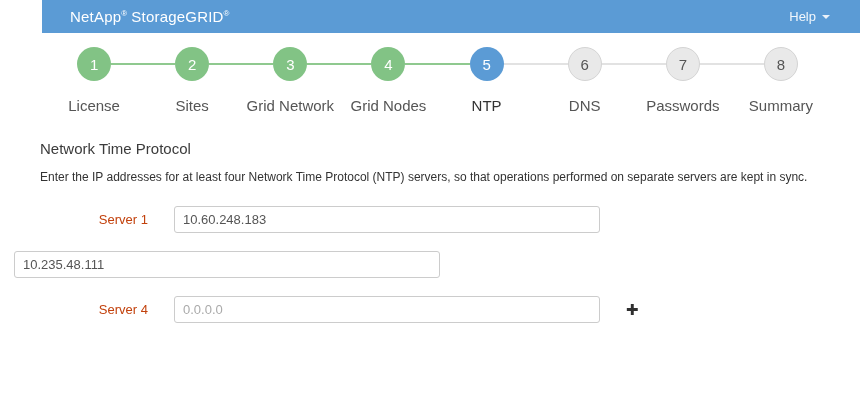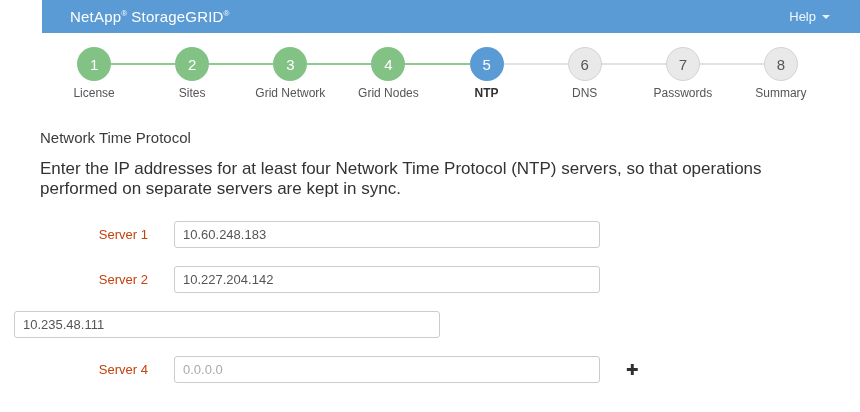--- a/index.html
+++ b/index.html
@@ -51,25 +51,25 @@
   .step.done::before, .step.done::after, .step.current::before { background:var(--line-done,#8fc98f); }
   .step:first-child::before, .step:last-child::after { display:none; }
   .circle {
     width:34px; height:34px; border-radius:50%; z-index:1;
     display:flex; align-items:center; justify-content:center;
     font-size:15px; cursor:pointer;
   }
   .step.done   .circle { background:var(--step-done,#82c385); color:#fff; }
   .step.current .circle { background:var(--accent,#5b9bd5); color:#fff; }
   .step.todo   .circle { background:#e9e9e9; border:1px solid #d4d4d4; color:#555; }
-  .step-label { margin-top:5px; font-size:12px; color:#555; }
-  .step.current .step-label { font-weight:bold; color:#333; }
+  .step-label { margin-top:16px; font-size:15px; color:#555; }
+  .step.current .step-label { font-weight:normal; color:#333; }
   
   .title { margin:26px 0 0 40px; font-size:15px; font-weight:normal; color:#3b3b3b; }
-  .desc  { margin:13px 25px 0 40px; font-size:17px; color:#333; }
+  .desc  { margin:13px 25px 0 40px; font-size:12px; color:#333; }
   .form  { margin:22px 0 0 0; }
   .form-row { display:flex; align-items:center; margin-bottom:18px; }
   .form-label {
     width:160px; padding-right:12px; text-align:right;
     font-size:13px; color:#c2410c;
   }
   .form-input {
     width:426px; height:27px; margin-left:14px; padding:0 8px;
     border:1px solid #cccccc; border-radius:3px;
     font-size:13px; color:#555; font-family:inherit; background:#fff;
@@ -133,24 +133,20 @@
         </div>
       </div>
     <h2 class="title">Network Time Protocol</h2>
     <p class="desc">Enter the IP addresses for at least four Network Time Protocol (NTP) servers, so that operations performed on separate servers are kept in sync.</p>
     <div class="form">
         <div class="form-row">
           <span class="form-label">Server 1</span>
           <input type="text" class="form-input" value="10.60.248.183" style="">
         </div>
         <div class="form-row">
-          <span class="form-label">Server 2</span>
-          <input type="text" class="form-input" value="10.227.204.142" style="">
-        </div>
-        <div class="form-row">
           <input type="text" class="form-input" value="10.235.48.111" style="">
         </div>
         <div class="form-row">
           <span class="form-label">Server 4</span>
           <input type="text" class="form-input" placeholder="0.0.0.0" style="">
           <button class="add-btn"><span class="plus-glyph">✚</span></button>
         </div>
       </div>
   </main>
 

